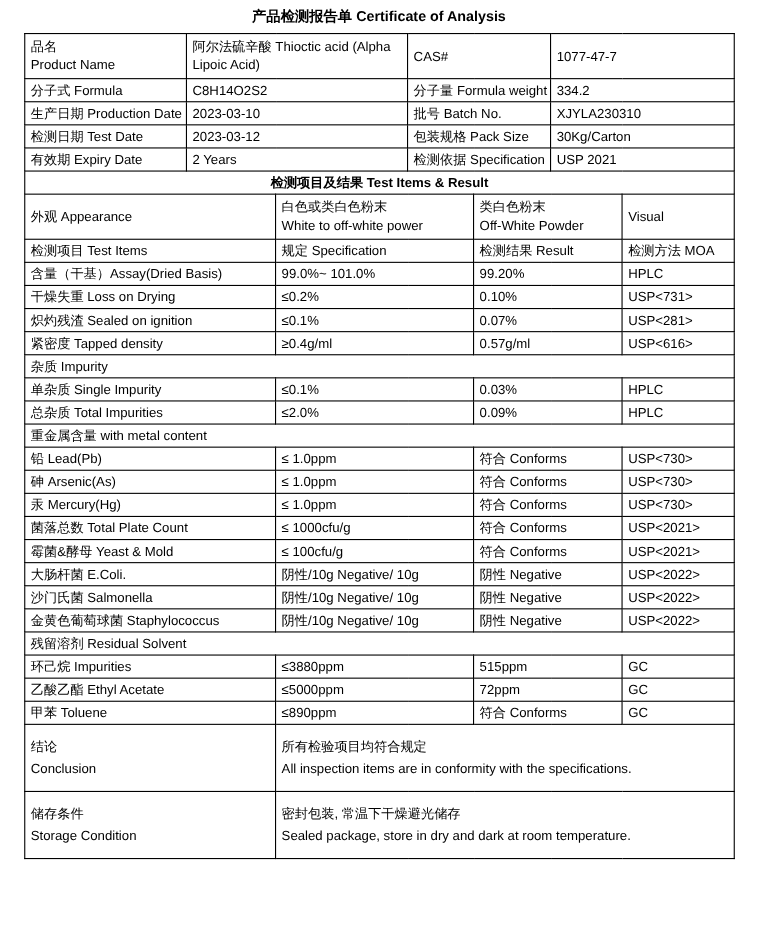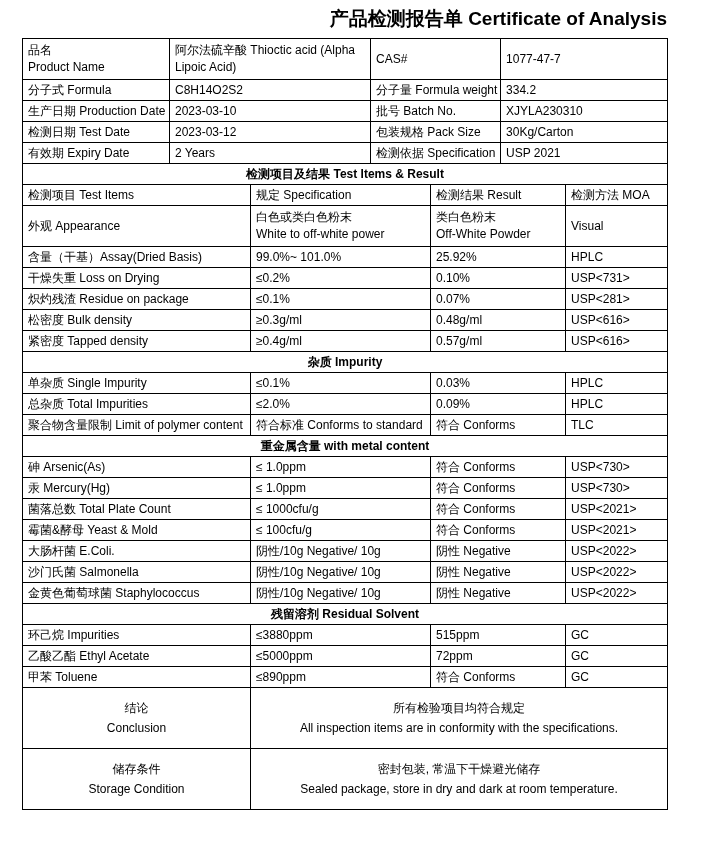--- a/index.html
+++ b/index.html
@@ -5,46 +5,46 @@
   * { box-sizing: border-box; }
   html, body { margin: 0; padding: 0; }
   body {
     width: 706px; height: 848px;
     background: #fff; color: #000;
     font-family: "Liberation Sans", "DejaVu Sans", sans-serif;
   }
   .page { padding: 3px 0 0 22px; }
   .doc-title {
     width: 645px;
-    text-align: right;
+    text-align: center;
     font-weight: bold;
-    font-size: 19px;
+    font-size: 13px;
     padding: 3px 0 6px 0;
   }
   table.coa {
     border-collapse: collapse;
     table-layout: fixed;
     width: 645px;
   }
   .coa td {
     border: 1px solid #000;
     font-size: 12px;
     line-height: 15px;
     padding: 1px 5px;
     height: 21px;
     vertical-align: middle;
     white-space: nowrap;
     overflow: hidden;
   }
   .coa td div { line-height: 17px; }
   .coa td.h2 { height: 41px; }
-  .coa td.h3 { height: 61px; text-align: center; }
+  .coa td.h3 { height: 61px; }
   .coa td.h3 div { line-height: 20px; }
   tr.center-title td { font-weight: bold; text-align: center; }
-  tr.bold-row td { font-weight: bold; text-align: center; }
+  tr.bold-row td { font-weight: normal; }
 </style>
 </head>
 <body>
 
 <div class="page">
   <div class="doc-title">产品检测报告单 Certificate of Analysis</div>
 
   <table class="coa">
     <colgroup>
       <col style="width:147px">
@@ -96,62 +96,56 @@
         <td colspan="2">2 Years</td>
         <td colspan="2">检测依据 Specification</td>
         <td colspan="2">USP 2021</td>
       </tr>
 
       <tr class="center-title">
         <td colspan="7">检测项目及结果 Test Items &amp; Result</td>
       </tr>
 
       <tr>
+        <td class="h2" colspan="2">外观 Appearance</td>
+        <td class="h2" colspan="2">
+          <div>白色或类白色粉末</div>
+          <div>White to off-white power</div>
+        </td>
+        <td class="h2" colspan="2">
+          <div>类白色粉末</div>
+          <div>Off-White Powder</div>
+        </td>
+        <td class="h2">Visual</td>
+      </tr>
+
+      <tr>
         <td colspan="2">检测项目 Test Items</td>
         <td colspan="2">规定 Specification</td>
         <td colspan="2">检测结果 Result</td>
         <td>检测方法 MOA</td>
       </tr>
 
       <tr>
-        <td class="h2" colspan="2">外观 Appearance</td>
-        <td class="h2" colspan="2">
-          <div>白色或类白色粉末</div>
-          <div>White to off-white power</div>
-        </td>
-        <td class="h2" colspan="2">
-          <div>类白色粉末</div>
-          <div>Off-White Powder</div>
-        </td>
-        <td class="h2">Visual</td>
-      </tr>
-
-      <tr>
         <td colspan="2">含量（干基）Assay(Dried Basis)</td>
         <td colspan="2">99.0%~ 101.0%</td>
-        <td colspan="2">25.92%</td>
+        <td colspan="2">99.20%</td>
         <td>HPLC</td>
       </tr>
       <tr>
         <td colspan="2">干燥失重 Loss on Drying</td>
         <td colspan="2">≤0.2%</td>
         <td colspan="2">0.10%</td>
         <td>USP&lt;731&gt;</td>
       </tr>
       <tr>
-        <td colspan="2">炽灼残渣 Residue on package</td>
+        <td colspan="2">炽灼残渣 Sealed on ignition</td>
         <td colspan="2">≤0.1%</td>
         <td colspan="2">0.07%</td>
         <td>USP&lt;281&gt;</td>
-      </tr>
-      <tr>
-        <td colspan="2">松密度 Bulk density</td>
-        <td colspan="2">≥0.3g/ml</td>
-        <td colspan="2">0.48g/ml</td>
-        <td>USP&lt;616&gt;</td>
       </tr>
       <tr>
         <td colspan="2">紧密度 Tapped density</td>
         <td colspan="2">≥0.4g/ml</td>
         <td colspan="2">0.57g/ml</td>
         <td>USP&lt;616&gt;</td>
       </tr>
 
       <tr class="bold-row">
         <td colspan="7">杂质 Impurity</td>
@@ -161,29 +155,29 @@
         <td colspan="2">≤0.1%</td>
         <td colspan="2">0.03%</td>
         <td>HPLC</td>
       </tr>
       <tr>
         <td colspan="2">总杂质 Total Impurities</td>
         <td colspan="2">≤2.0%</td>
         <td colspan="2">0.09%</td>
         <td>HPLC</td>
       </tr>
-      <tr>
-        <td colspan="2">聚合物含量限制 Limit of polymer content</td>
-        <td colspan="2">符合标准 Conforms to standard</td>
-        <td colspan="2">符合 Conforms</td>
-        <td>TLC</td>
-      </tr>
 
       <tr class="bold-row">
         <td colspan="7">重金属含量 with metal content</td>
+      </tr>
+      <tr>
+        <td colspan="2">铅 Lead(Pb)</td>
+        <td colspan="2">≤ 1.0ppm</td>
+        <td colspan="2">符合 Conforms</td>
+        <td>USP&lt;730&gt;</td>
       </tr>
       <tr>
         <td colspan="2">砷 Arsenic(As)</td>
         <td colspan="2">≤ 1.0ppm</td>
         <td colspan="2">符合 Conforms</td>
         <td>USP&lt;730&gt;</td>
       </tr>
       <tr>
         <td colspan="2">汞 Mercury(Hg)</td>
         <td colspan="2">≤ 1.0ppm</td>

